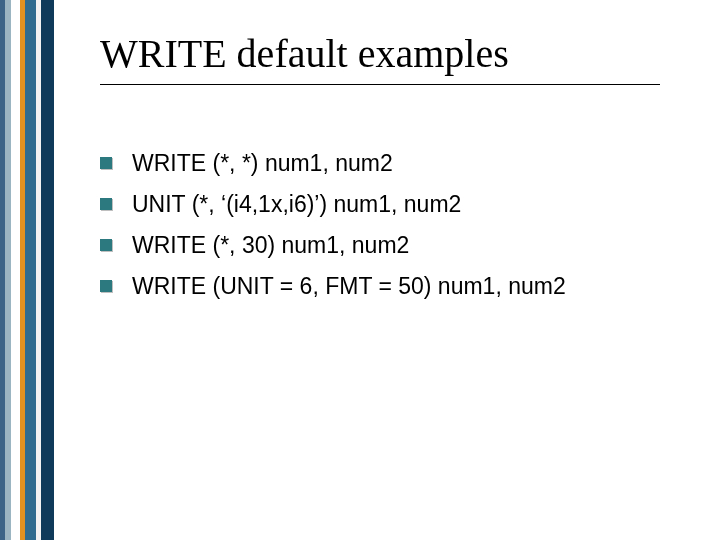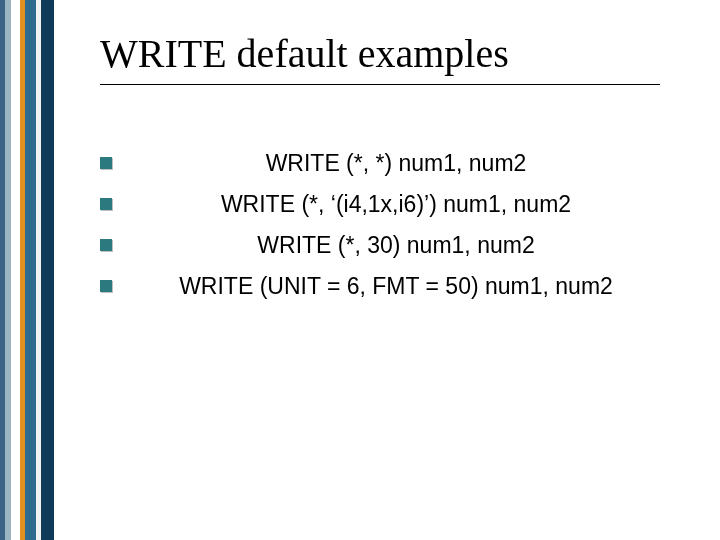--- a/index.html
+++ b/index.html
@@ -75,21 +75,20 @@
     flex: 0 0 auto;
     width: 12px;
     height: 12px;
     background: #2c7a80;
     margin-top: 9px;
     margin-right: 20px;
     box-shadow: 1px 1px 0 rgba(0,0,0,0.25);
   }
   .item-text {
     flex: 1 1 auto;
-    text-align: center;
   }
 </style>
 </head>
 <body>
 
 <div class="slide">
 
   <div class="sidebar">
     <div class="stripe s1"></div>
     <div class="stripe s2"></div>
@@ -103,21 +102,21 @@
   <div class="title">WRITE default examples</div>
   <div class="title-underline"></div>
 
   <div class="body">
     <div class="item">
       <div class="bullet"></div>
       <div class="item-text">WRITE (*, *) num1, num2</div>
     </div>
     <div class="item">
       <div class="bullet"></div>
-      <div class="item-text">WRITE (*, ‘(i4,1x,i6)’) num1, num2</div>
+      <div class="item-text">UNIT (*, ‘(i4,1x,i6)’) num1, num2</div>
     </div>
     <div class="item">
       <div class="bullet"></div>
       <div class="item-text">WRITE (*, 30) num1, num2</div>
     </div>
     <div class="item">
       <div class="bullet"></div>
       <div class="item-text">WRITE (UNIT = 6, FMT = 50) num1, num2</div>
     </div>
   </div>

